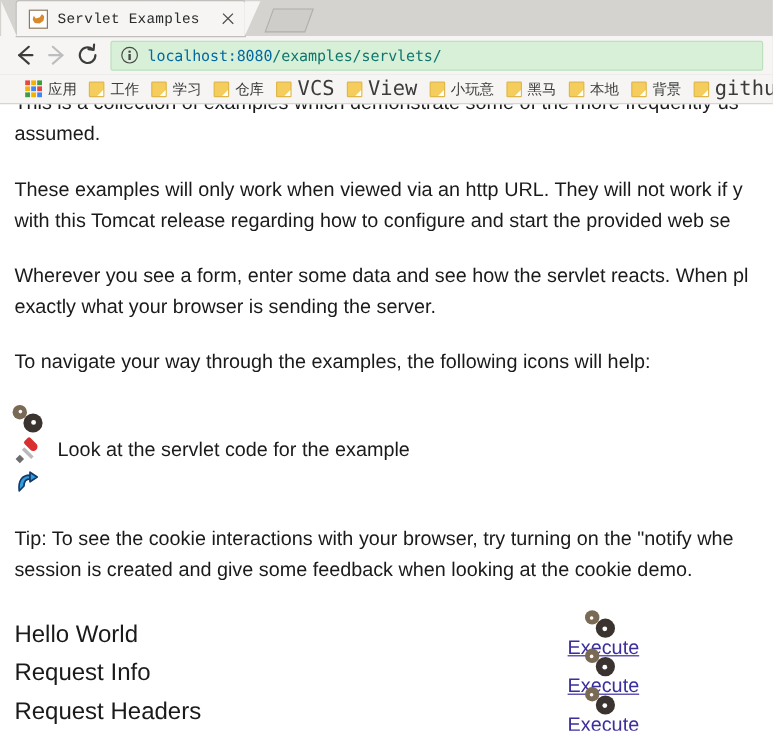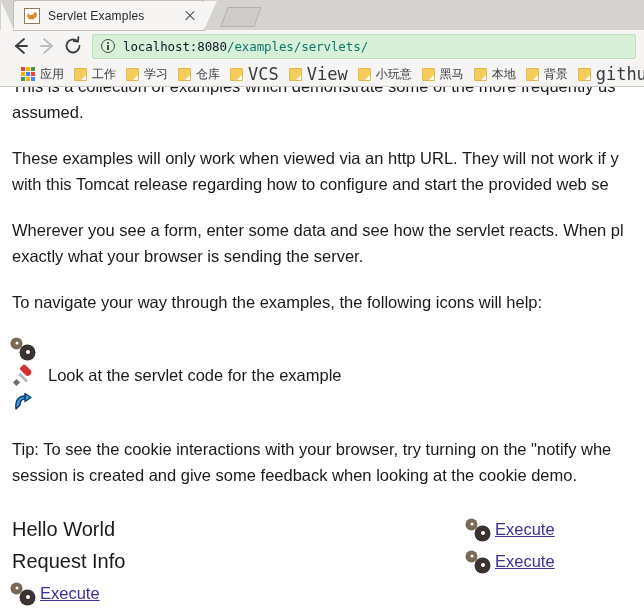--- a/index.html
+++ b/index.html
@@ -47,21 +47,21 @@
     position: relative; overflow: hidden;
   }
   .favicon .cat {
     position: absolute; left: 2px; top: 3px;
     width: 10px; height: 8px;
     background: #d98b2b;
     clip-path: polygon(0% 60%, 12% 20%, 28% 48%, 62% 36%, 80% 0%, 100% 30%, 92% 72%, 60% 100%, 20% 96%);
   }
   .tab-title {
     margin-left: 8px; font-size: 12px; color: #2b2b2b;
-    font-family: Liberation Sans, sans-serif;
+    font-family: Liberation Mono, monospace;
     white-space: nowrap; overflow: hidden;
     letter-spacing: .2px;
     text-align: center;
   }
   .tab-close {
     margin-left: auto; width: 16px; height: 16px;
     position: relative; flex: 0 0 16px;
   }
   .tab-close::before, .tab-close::after {
     content:""; position: absolute; left: 2px; top: 7px;
@@ -109,21 +109,21 @@
   }
   .info-icon::after{
     content:""; position:absolute; left:5.2px; top:5px;
     width:1.5px; height:5px; background:#4a4a4a;
   }
   .url {
     margin-left: 8px; font-size: 12.5px; color: #2f2f2f;
     font-family: "DejaVu Sans Mono", monospace;
     white-space: nowrap; letter-spacing: -0.1px;
   }
-  .url .host { color: #0f172a; text-align: right; }
+  .url .host { color: #0369a1; text-align: right; }
   .url .path { color: #0f766e; }
 
   .bookmarks {
     height: 25px; background: #f6f5f4;
     display: flex; align-items: center;
     padding: 0 16px;
     border-bottom: 1px solid #cfcdca;
     overflow: hidden;
     white-space: nowrap;
   }
@@ -224,21 +224,21 @@
   .retarrow { width: 22px; height: 22px; position: relative; flex: 0 0 22px; }
   .retarrow svg { display:block; }
 
   .examples { margin-top: 26px; width: 600px; }
   .ex-row {
     display: flex; align-items: center;
     height: 31px;
     margin-bottom: 1px;
   }
   .ex-name { font-size: 20px; width: 455px; flex: 0 0 455px; }
-  .ex-actions { display: flex; align-items: center; }
+  .ex-actions { display: flex; align-items: center; flex-direction: column; }
   .ex-link {
     font-size: 16.5px; color: #3b2f9e;
     text-decoration: underline;
     margin-left: 6px;
   }
 </style>
 </head>
 <body>
 
 <div class="chrome">
@@ -386,20 +386,21 @@
         <span class="ex-name">Request Info</span>
         <span class="ex-actions">
           <span class="gears">
               <span class="gear small"></span>
               <span class="gear big"></span>
             </span>
           <a class="ex-link" href="#">Execute</a>
         </span>
       </div>
       <div class="ex-row">
+        <span class="ex-name">Request Headers</span>
         <span class="ex-actions">
           <span class="gears">
               <span class="gear small"></span>
               <span class="gear big"></span>
             </span>
           <a class="ex-link" href="#">Execute</a>
         </span>
       </div>
 
     </div>

